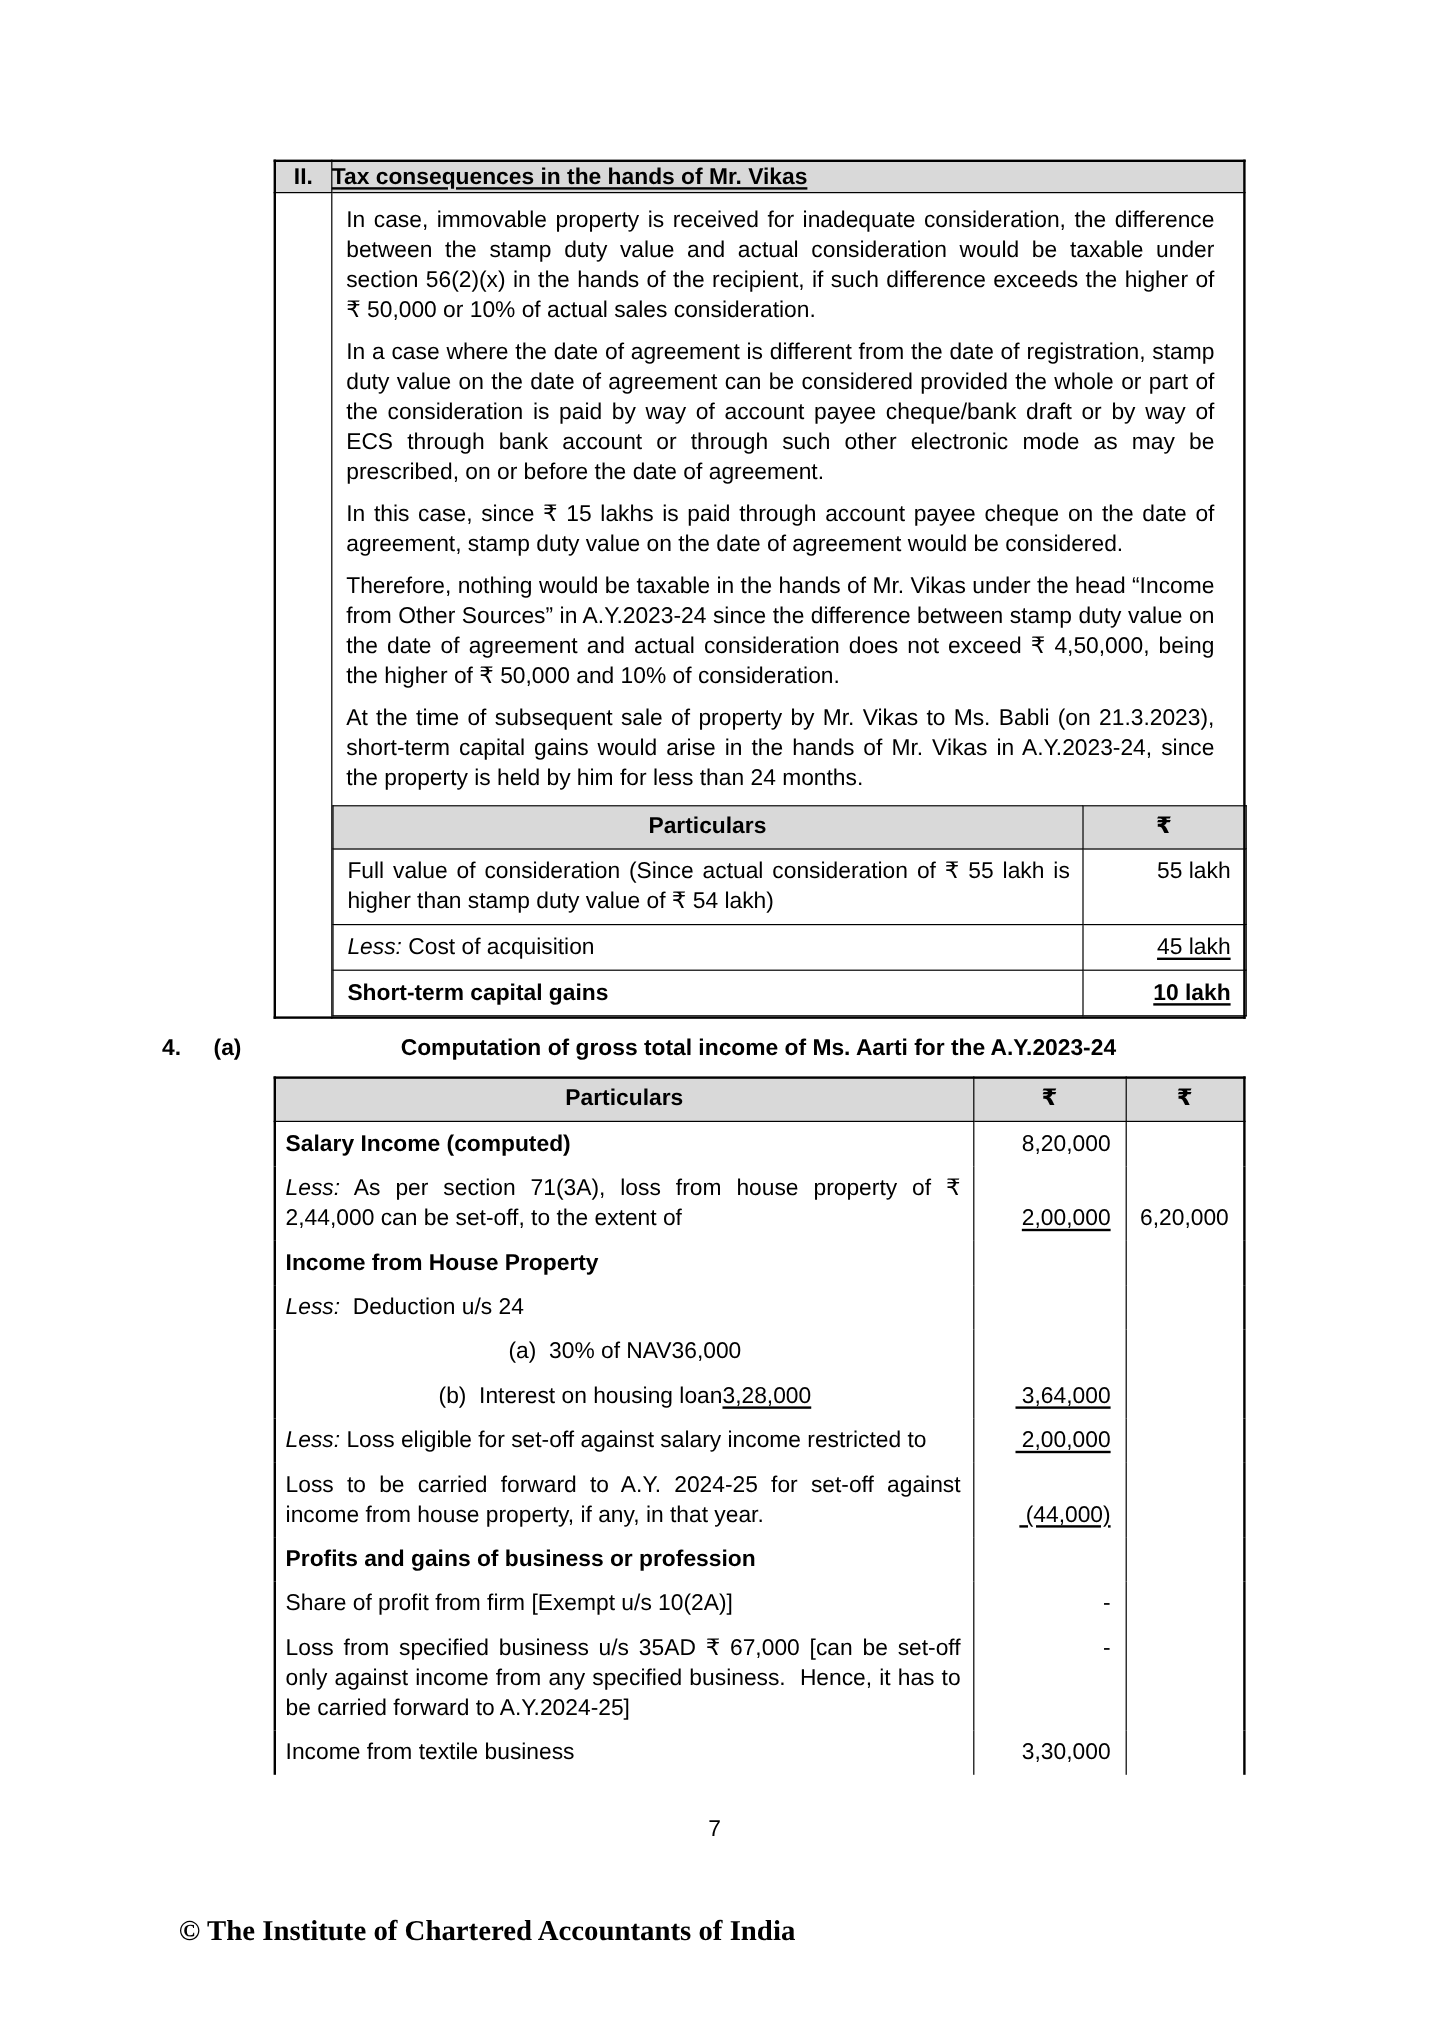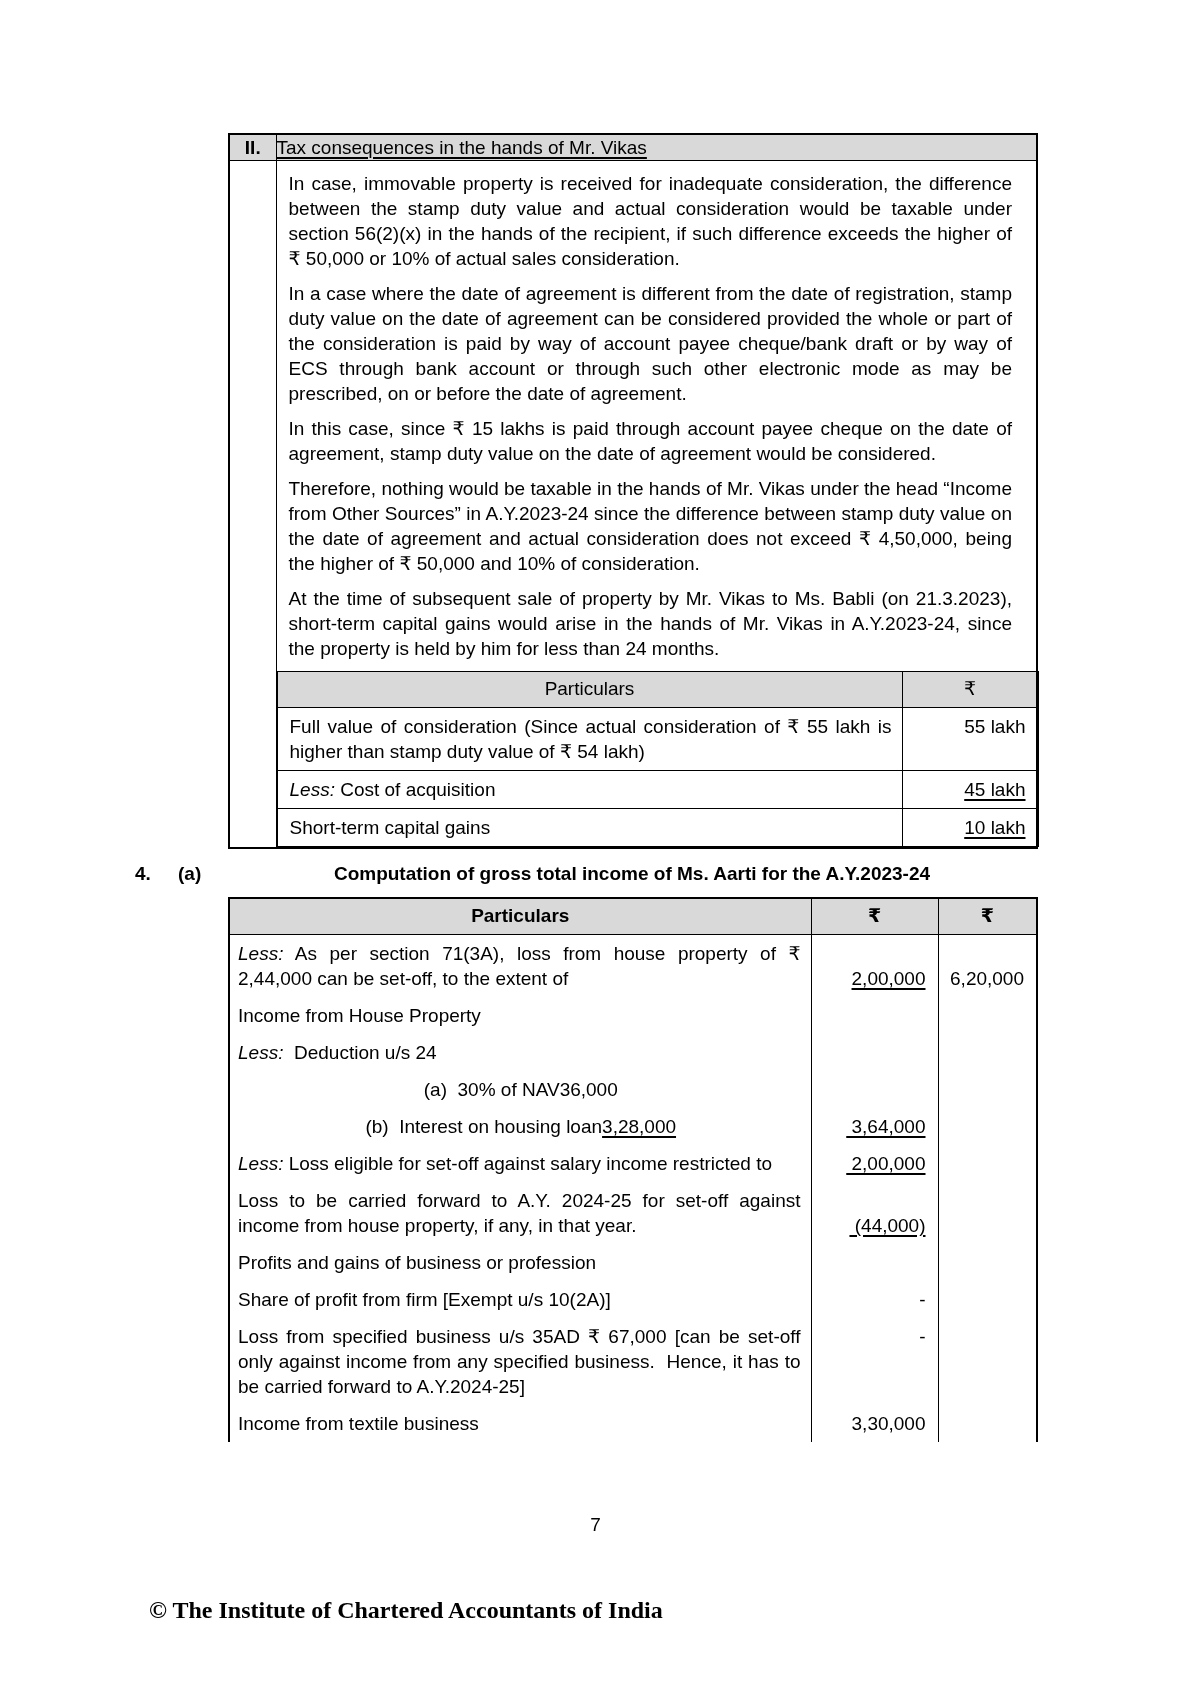--- a/index.html
+++ b/index.html
@@ -5,21 +5,21 @@
   * { box-sizing: border-box; }
   html,body { margin:0; padding:0; }
   body {
     width:1191px; height:1684px; position:relative; background:#ffffff;
     font-family:"Liberation Sans","DejaVu Sans",sans-serif;
     font-size:19px; line-height:25px; color:#000;
   }
   .content { position:absolute; left:228px; top:133px; width:808px; }
 
   table { border-collapse:collapse; table-layout:fixed; }
-  .b { font-weight:normal;margin-top:44px; }
+  .b { font-weight:bold;margin-top:44px; }
   .i { font-style:italic; }
   .u { text-decoration:underline; text-underline-offset:3px; text-decoration-thickness:1.5px; }
   .just { text-align:justify;margin-left:40px; }
 
   
   .outer { width:808px; border:2px solid #000; }
   .outer td { border:1px solid #000; vertical-align:top; padding:0; }
   .hdr-bg { background:#d9d9d9; }
   .ii-cell { text-align:center; font-weight:bold; padding:5px 0 7px; }
   .title-cell { padding:5px 12px 7px; }
@@ -130,20 +130,25 @@
         <col style="width:127px">
         <col style="width:99px">
       </colgroup>
     <tbody>
         <tr>
       <th>Particulars</th>
       <th>₹</th>
       <th>₹</th>
     </tr>
 
+    <tr>
+      <td class="p-cell b">Salary Income (computed)</td>
+      <td class="amt">8,20,000</td>
+      <td class="amt"></td>
+    </tr>
 
     <tr>
       <td class="p-cell just">
         <span class="i">Less:</span>
         <span>As per section 71(3A), loss from house property of ₹ 2,44,000 can be set-off, to the extent of</span>
       </td>
       <td class="amt vbot">
         <span class="u">2,00,000</span>
       </td>
       <td class="amt vbot">6,20,000</td>

